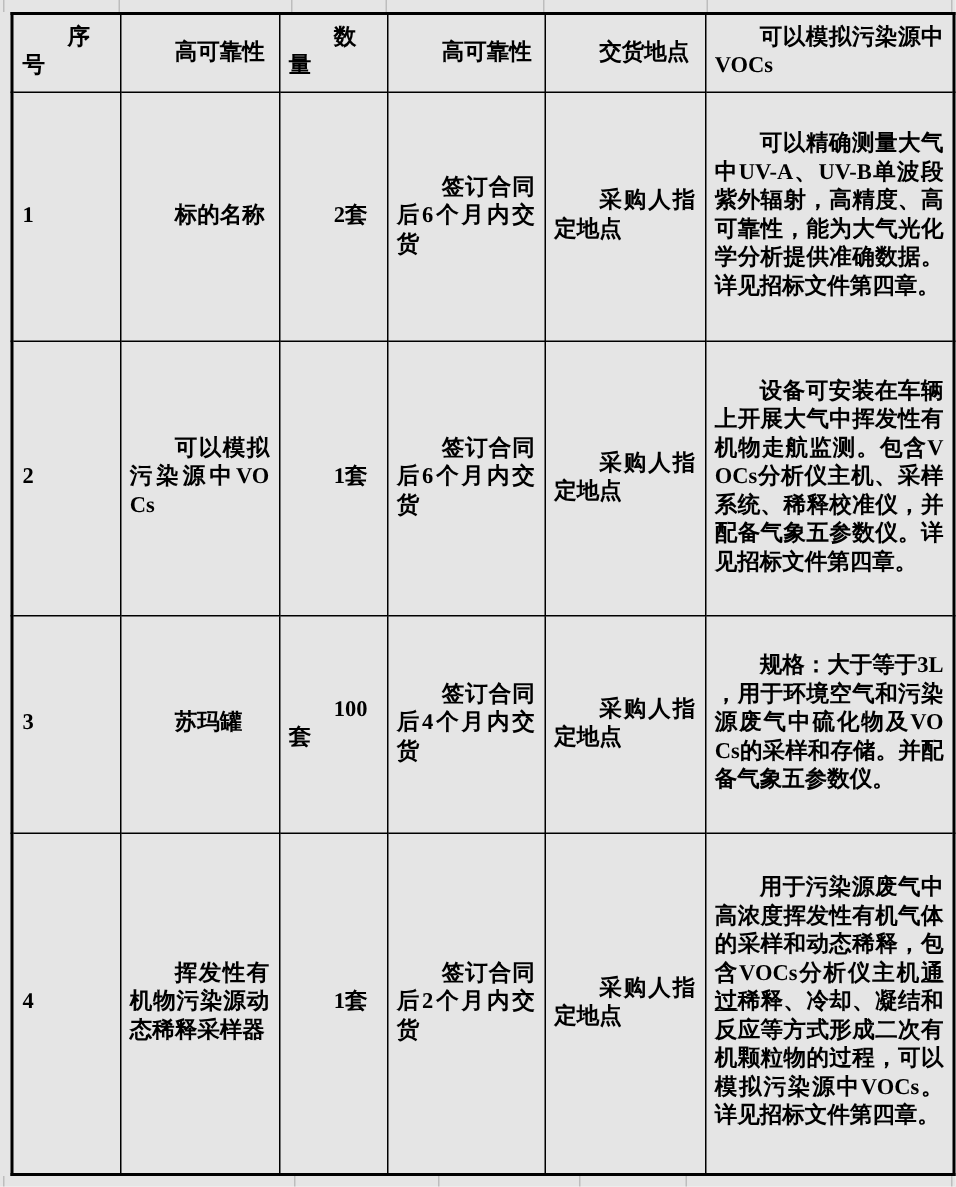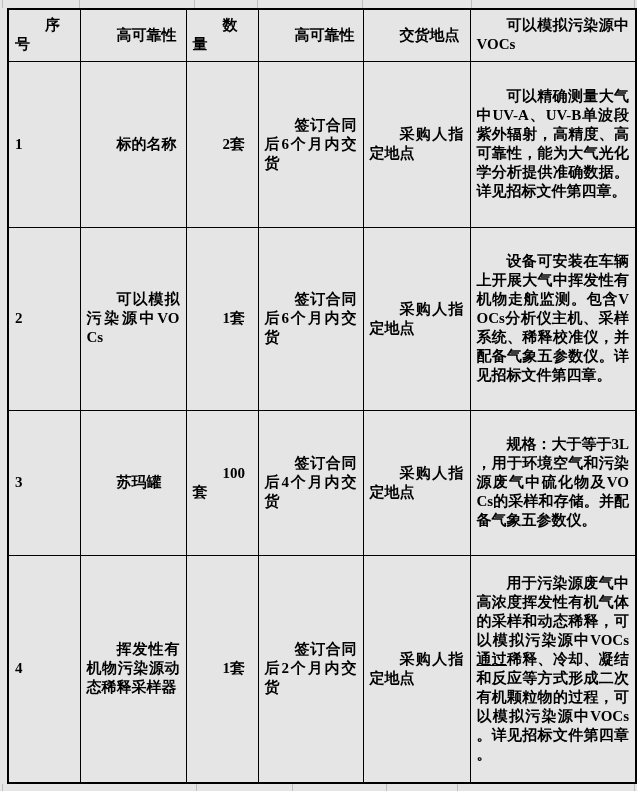--- a/index.html
+++ b/index.html
@@ -157,18 +157,18 @@
         <td>
             <p class="ind">1套</p>
           </td>
         <td>
             <p class="ind">签订合同后2个月内交货</p>
           </td>
         <td>
             <p class="ind">采购人指定地点</p>
           </td>
         <td>
-            <p class="ind"><span>用于污染源废气中高浓度挥发性有机气体的采样和动态稀释，可以模拟污染源中VOCs</span><span class="u">通过</span><span>稀释、冷却、凝结和反应等方式形成二次有机颗粒物的过程，可以模拟污染源中VOCs。详见招标文件第四章。</span></p>
+            <p class="ind"><span>用于污染源废气中高浓度挥发性有机气体的采样和动态稀释，包含VOCs分析仪主机</span><span class="u">通过</span><span>稀释、冷却、凝结和反应等方式形成二次有机颗粒物的过程，可以模拟污染源中VOCs。详见招标文件第四章。</span></p>
           </td>
       </tr>
     </tbody>
   </table>
 </div>
 
 </body></html>

